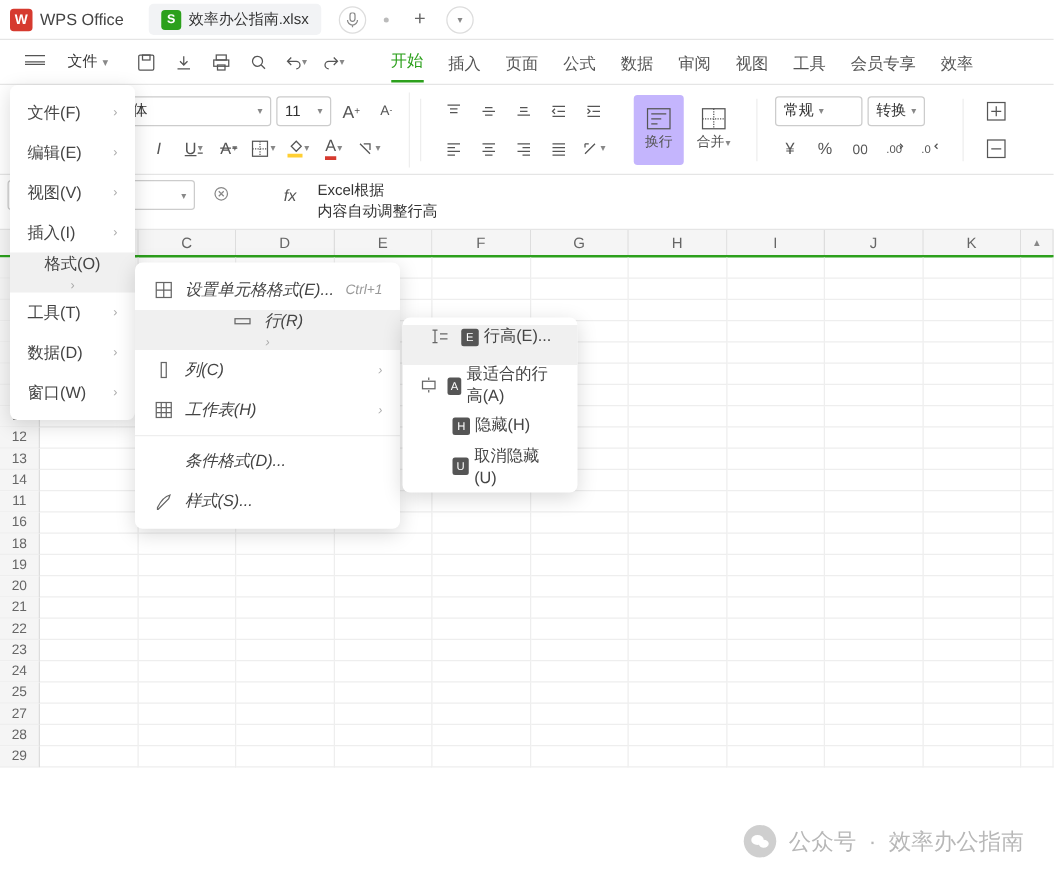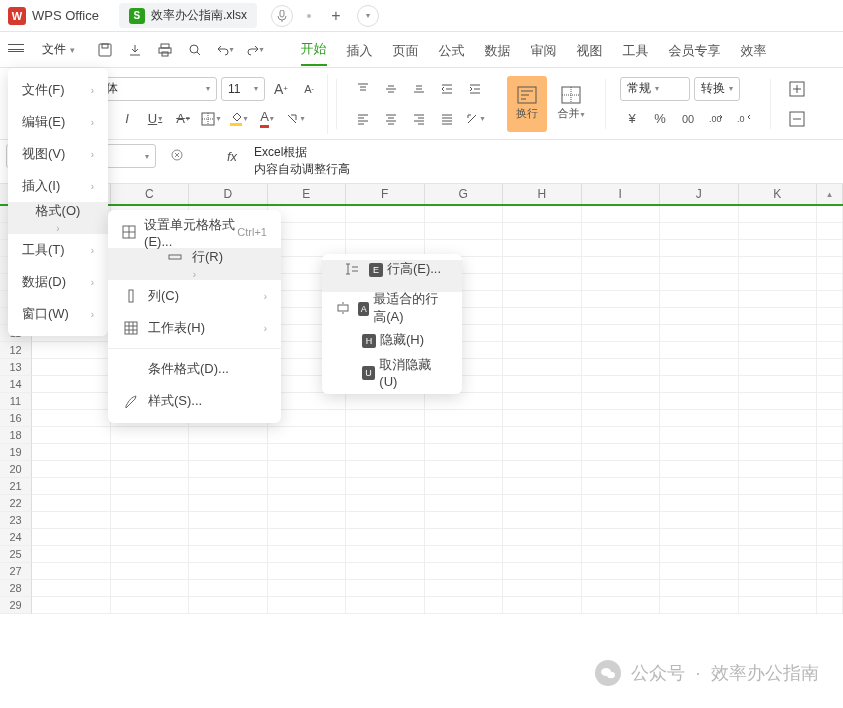--- a/index.html
+++ b/index.html
@@ -9,21 +9,21 @@
 .titlebar { height:32px; display:flex; align-items:center; padding:0 8px; border-bottom:1px solid #e5e5e5; gap:6px; }
 .app-logo { width:18px; height:18px; background:#d63a2f; border-radius:3px; display:flex; align-items:center; justify-content:center; color:#fff; font-size:11px; font-weight:bold; }
 .app-name { font-size:13px; color:#444; margin-right:14px; }
 .file-tab { display:flex; align-items:center; gap:6px; background:#f2f3f5; padding:4px 10px; border-radius:4px; }
 .file-icon { width:16px; height:16px; background:#2ca01c; border-radius:3px; color:#fff; font-size:10px; display:flex; align-items:center; justify-content:center; font-weight:bold; }
 .circle-btn { width:22px; height:22px; border-radius:50%; border:1px solid #ddd; display:flex; align-items:center; justify-content:center; color:#888; font-size:12px; background:#fff; margin-left:8px; }
 .plus-btn { width:22px; height:22px; display:flex; align-items:center; justify-content:center; color:#666; font-size:16px; margin-left:8px; }
 .sep-dot { width:4px; height:4px; background:#bbb; border-radius:50%; margin-left:8px; }
 
 
-.menubar { height:36px; display:flex; align-items:center; padding:0 0; border-bottom:1px solid #e5e5e5; }
+.menubar { height:36px; display:flex; align-items:center; padding:0 12px; border-bottom:1px solid #e5e5e5; }
 .menu-left { display:flex; align-items:center; gap:2px; }
 .hamburger { width:16px; height:12px; display:inline-block; }
 .hamburger::before { content:""; display:block; border-top:1px solid #555; border-bottom:1px solid #555; height:6px; position:relative; }
 .hamburger::after { content:""; display:block; border-top:1px solid #555; margin-top:-3px; }
 .file-btn { display:flex; align-items:center; gap:4px; padding:4px 8px; border-radius:4px; }
 .file-btn .chev { font-size:9px; color:#888; }
 .qat { display:flex; align-items:center; gap:6px; margin-left:10px; }
 .qat-btn { width:24px; height:24px; display:flex; align-items:center; justify-content:center; color:#555; border-radius:3px; }
 .tabs { display:flex; align-items:flex-end; gap:20px; margin-left:34px; }
 .tab { padding:6px 0; color:#555; font-size:13px; }
@@ -33,21 +33,21 @@
 .ribbon { height:72px; border-bottom:1px solid #e5e5e5; display:flex; align-items:center; padding:0 8px; gap:8px; }
 .ribbon-group { display:flex; flex-direction:column; gap:6px; padding:0 6px; border-right:1px solid #eee; height:60px; justify-content:center; }
 .ribbon-row { display:flex; align-items:center; gap:4px; }
 .r-btn { width:24px; height:24px; display:flex; align-items:center; justify-content:center; color:#555; border-radius:3px; font-size:13px; }
 .r-btn.big { width:40px; height:56px; flex-direction:column; font-size:11px; gap:2px; }
 .r-btn .chev-d { font-size:8px; color:#888; margin-left:1px; }
 .font-sel { width:130px; height:24px; border:1px solid #ccc; border-radius:3px; display:flex; align-items:center; padding:0 6px; justify-content:space-between; }
 .size-sel { width:44px; height:24px; border:1px solid #ccc; border-radius:3px; display:flex; align-items:center; padding:0 6px; justify-content:space-between; }
 .btn-label-sel { height:24px; border:1px solid #ccc; border-radius:3px; display:flex; align-items:center; padding:0 6px; gap:4px; }
 .vline { width:1px; height:50px; background:#eee; }
-.wrap-active { background:#fdba74; }
+.wrap-active { background:#c4b5fd; }
 .color-bar-y { border-bottom:3px solid #ffcf33; padding-bottom:1px; }
 .color-bar-r { border-bottom:3px solid #d63a2f; padding-bottom:1px; }
 
 
 .formula-bar { height:44px; display:flex; align-items:flex-start; border-bottom:1px solid #e5e5e5; }
 .name-box { width:150px; height:24px; border:1px solid #ccc; border-radius:3px; margin:4px 6px; display:flex; align-items:center; padding:0 6px; justify-content:space-between; }
 .fx-controls { display:flex; align-items:center; gap:6px; padding:4px; }
 .fx-area { flex:1; padding:4px 6px; line-height:1.4; }
 
 
@@ -777,21 +777,21 @@
   <div class="dd-item">
       <span>数据(D)</span>
       <span class="chev-r">›</span>
     </div>
   <div class="dd-item">
       <span>窗口(W)</span>
       <span class="chev-r">›</span>
     </div>
 </div>
 
-<div class="dropdown" style="left:108px; top:210px; width:173px;">
+<div class="dropdown" style="left:108px; top:210px; width:212px;font-style:italic;">
   <div class="dd-item">
     <span class="dd-item-inner">
         <span class="dd-icon">
           <svg width="14" height="14">
             <rect x="1" y="1" width="12" height="12" fill="none" stroke="#666"></rect>
             <path d="M1 7h12M7 1v12" stroke="#666"></path>
           </svg>
         </span>
         <span>设置单元格格式(E)...</span>
       </span>

